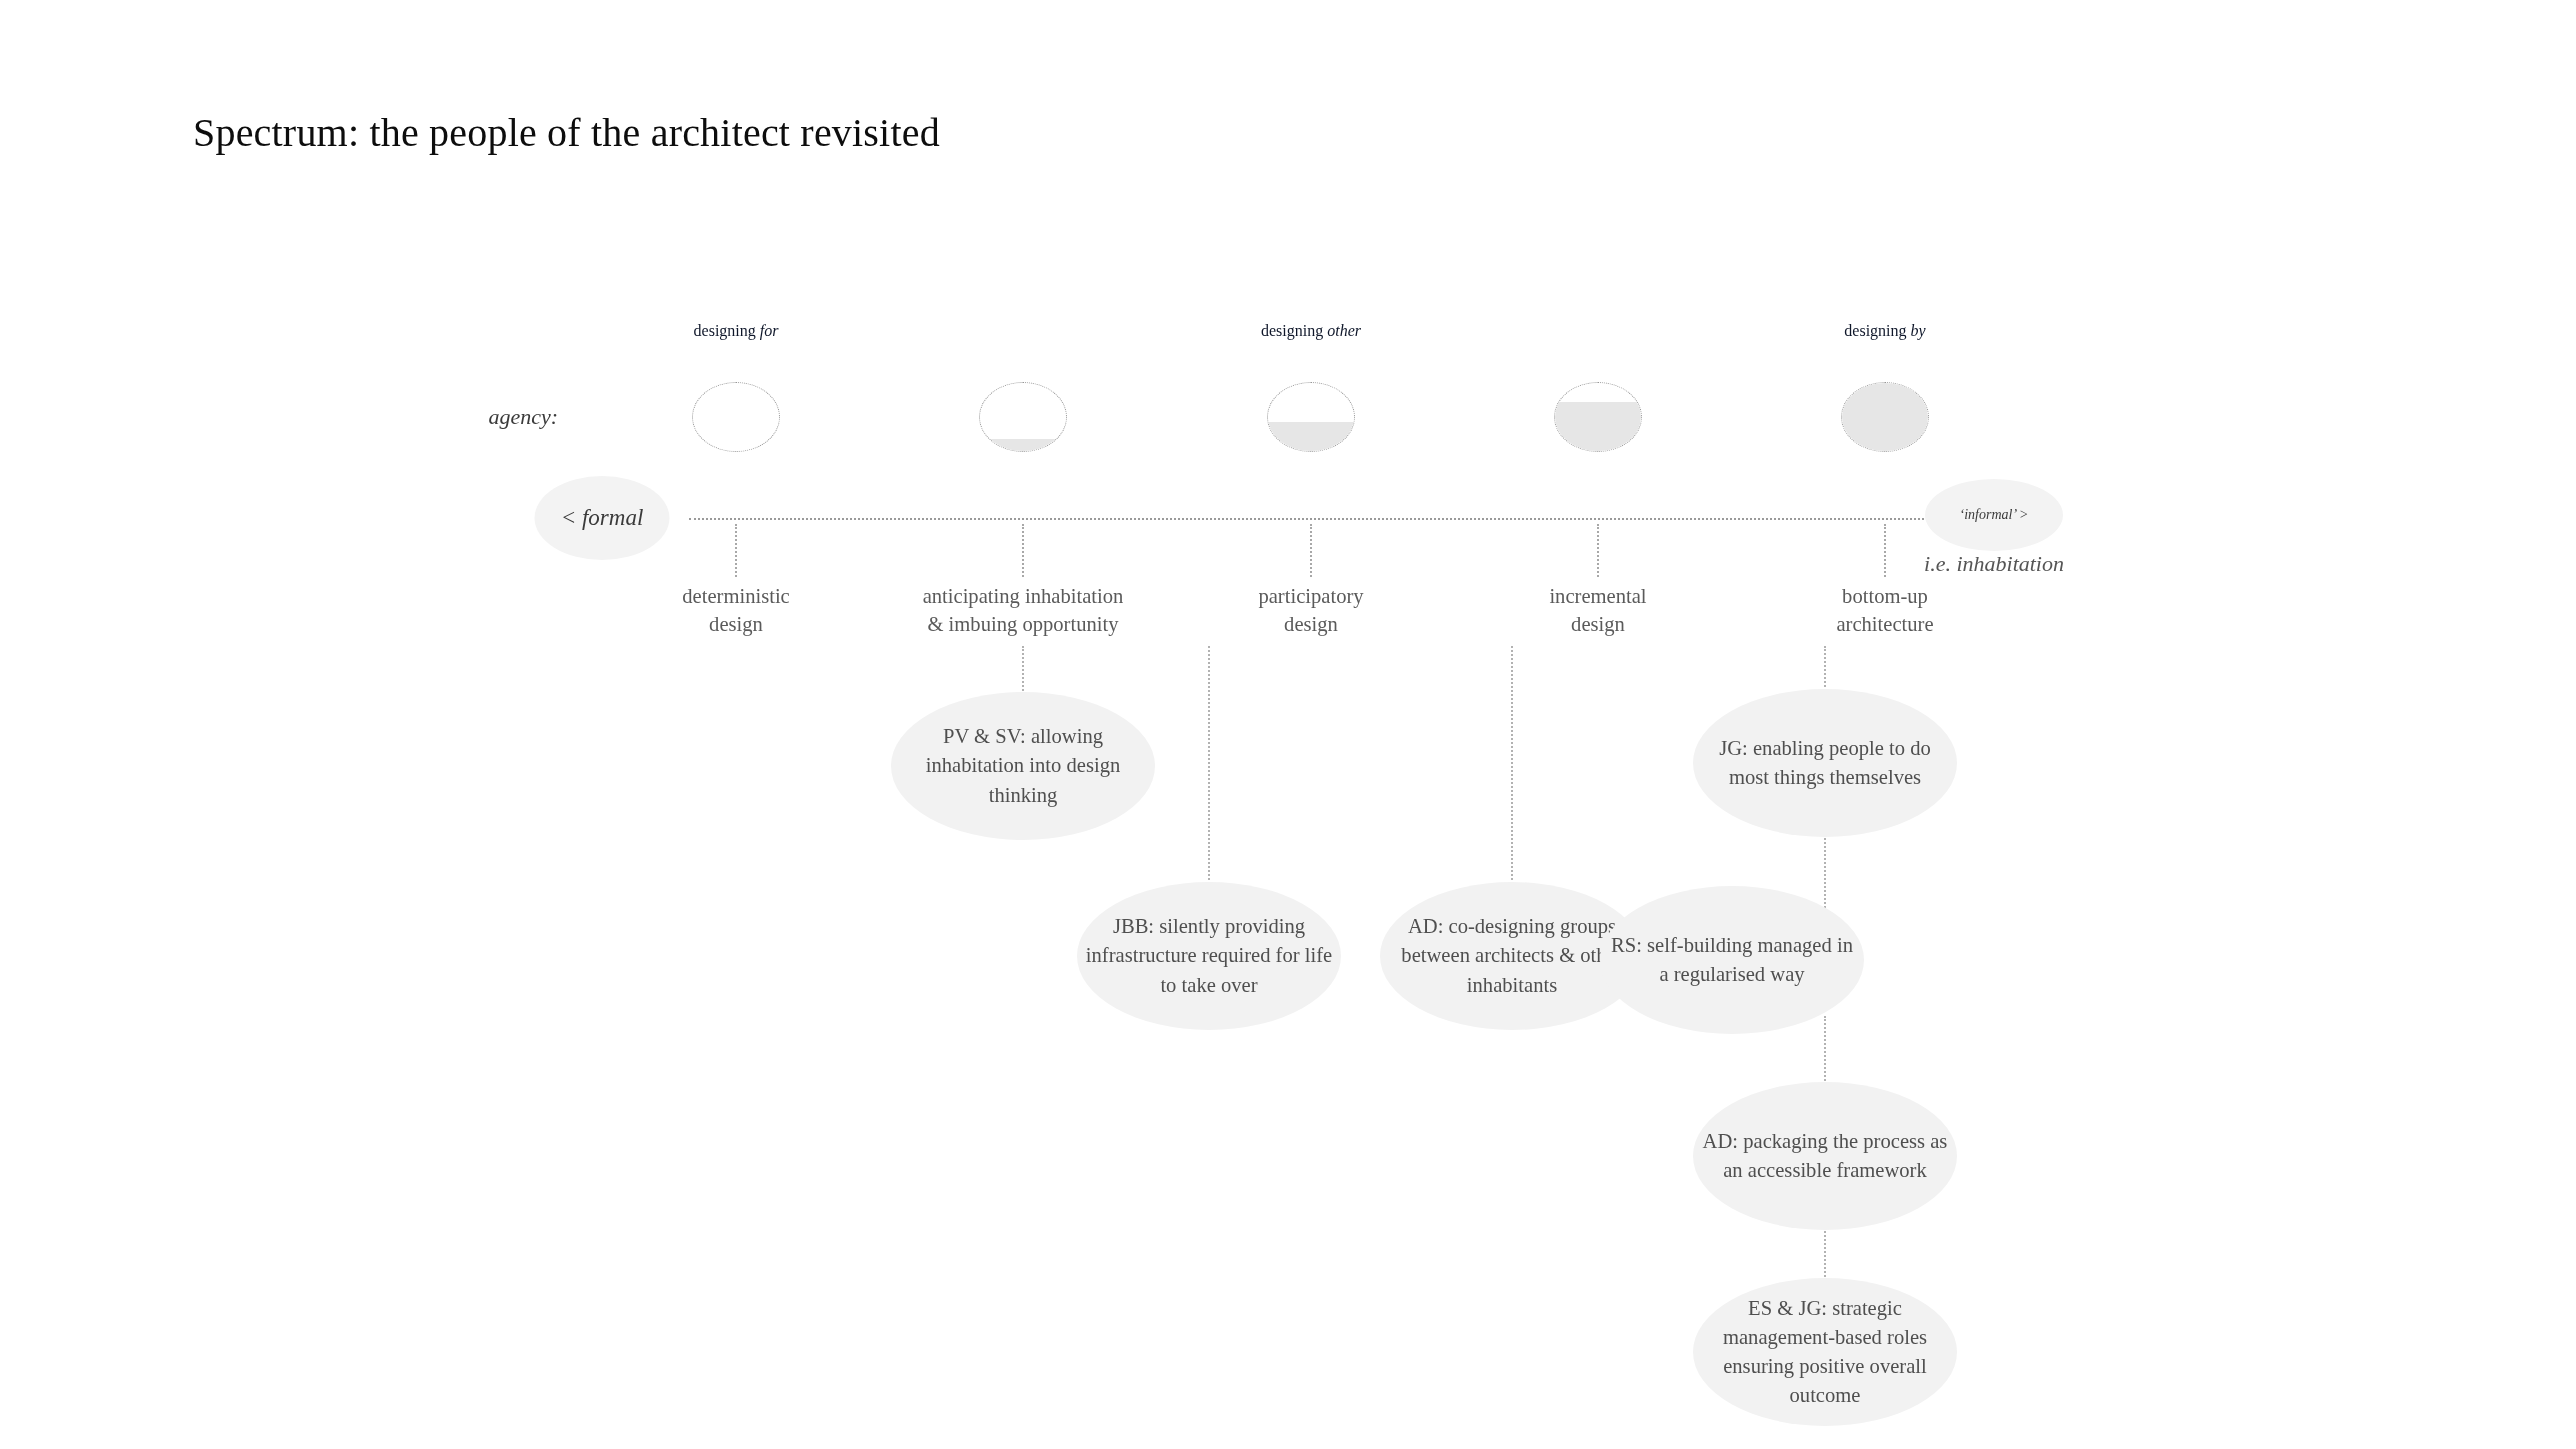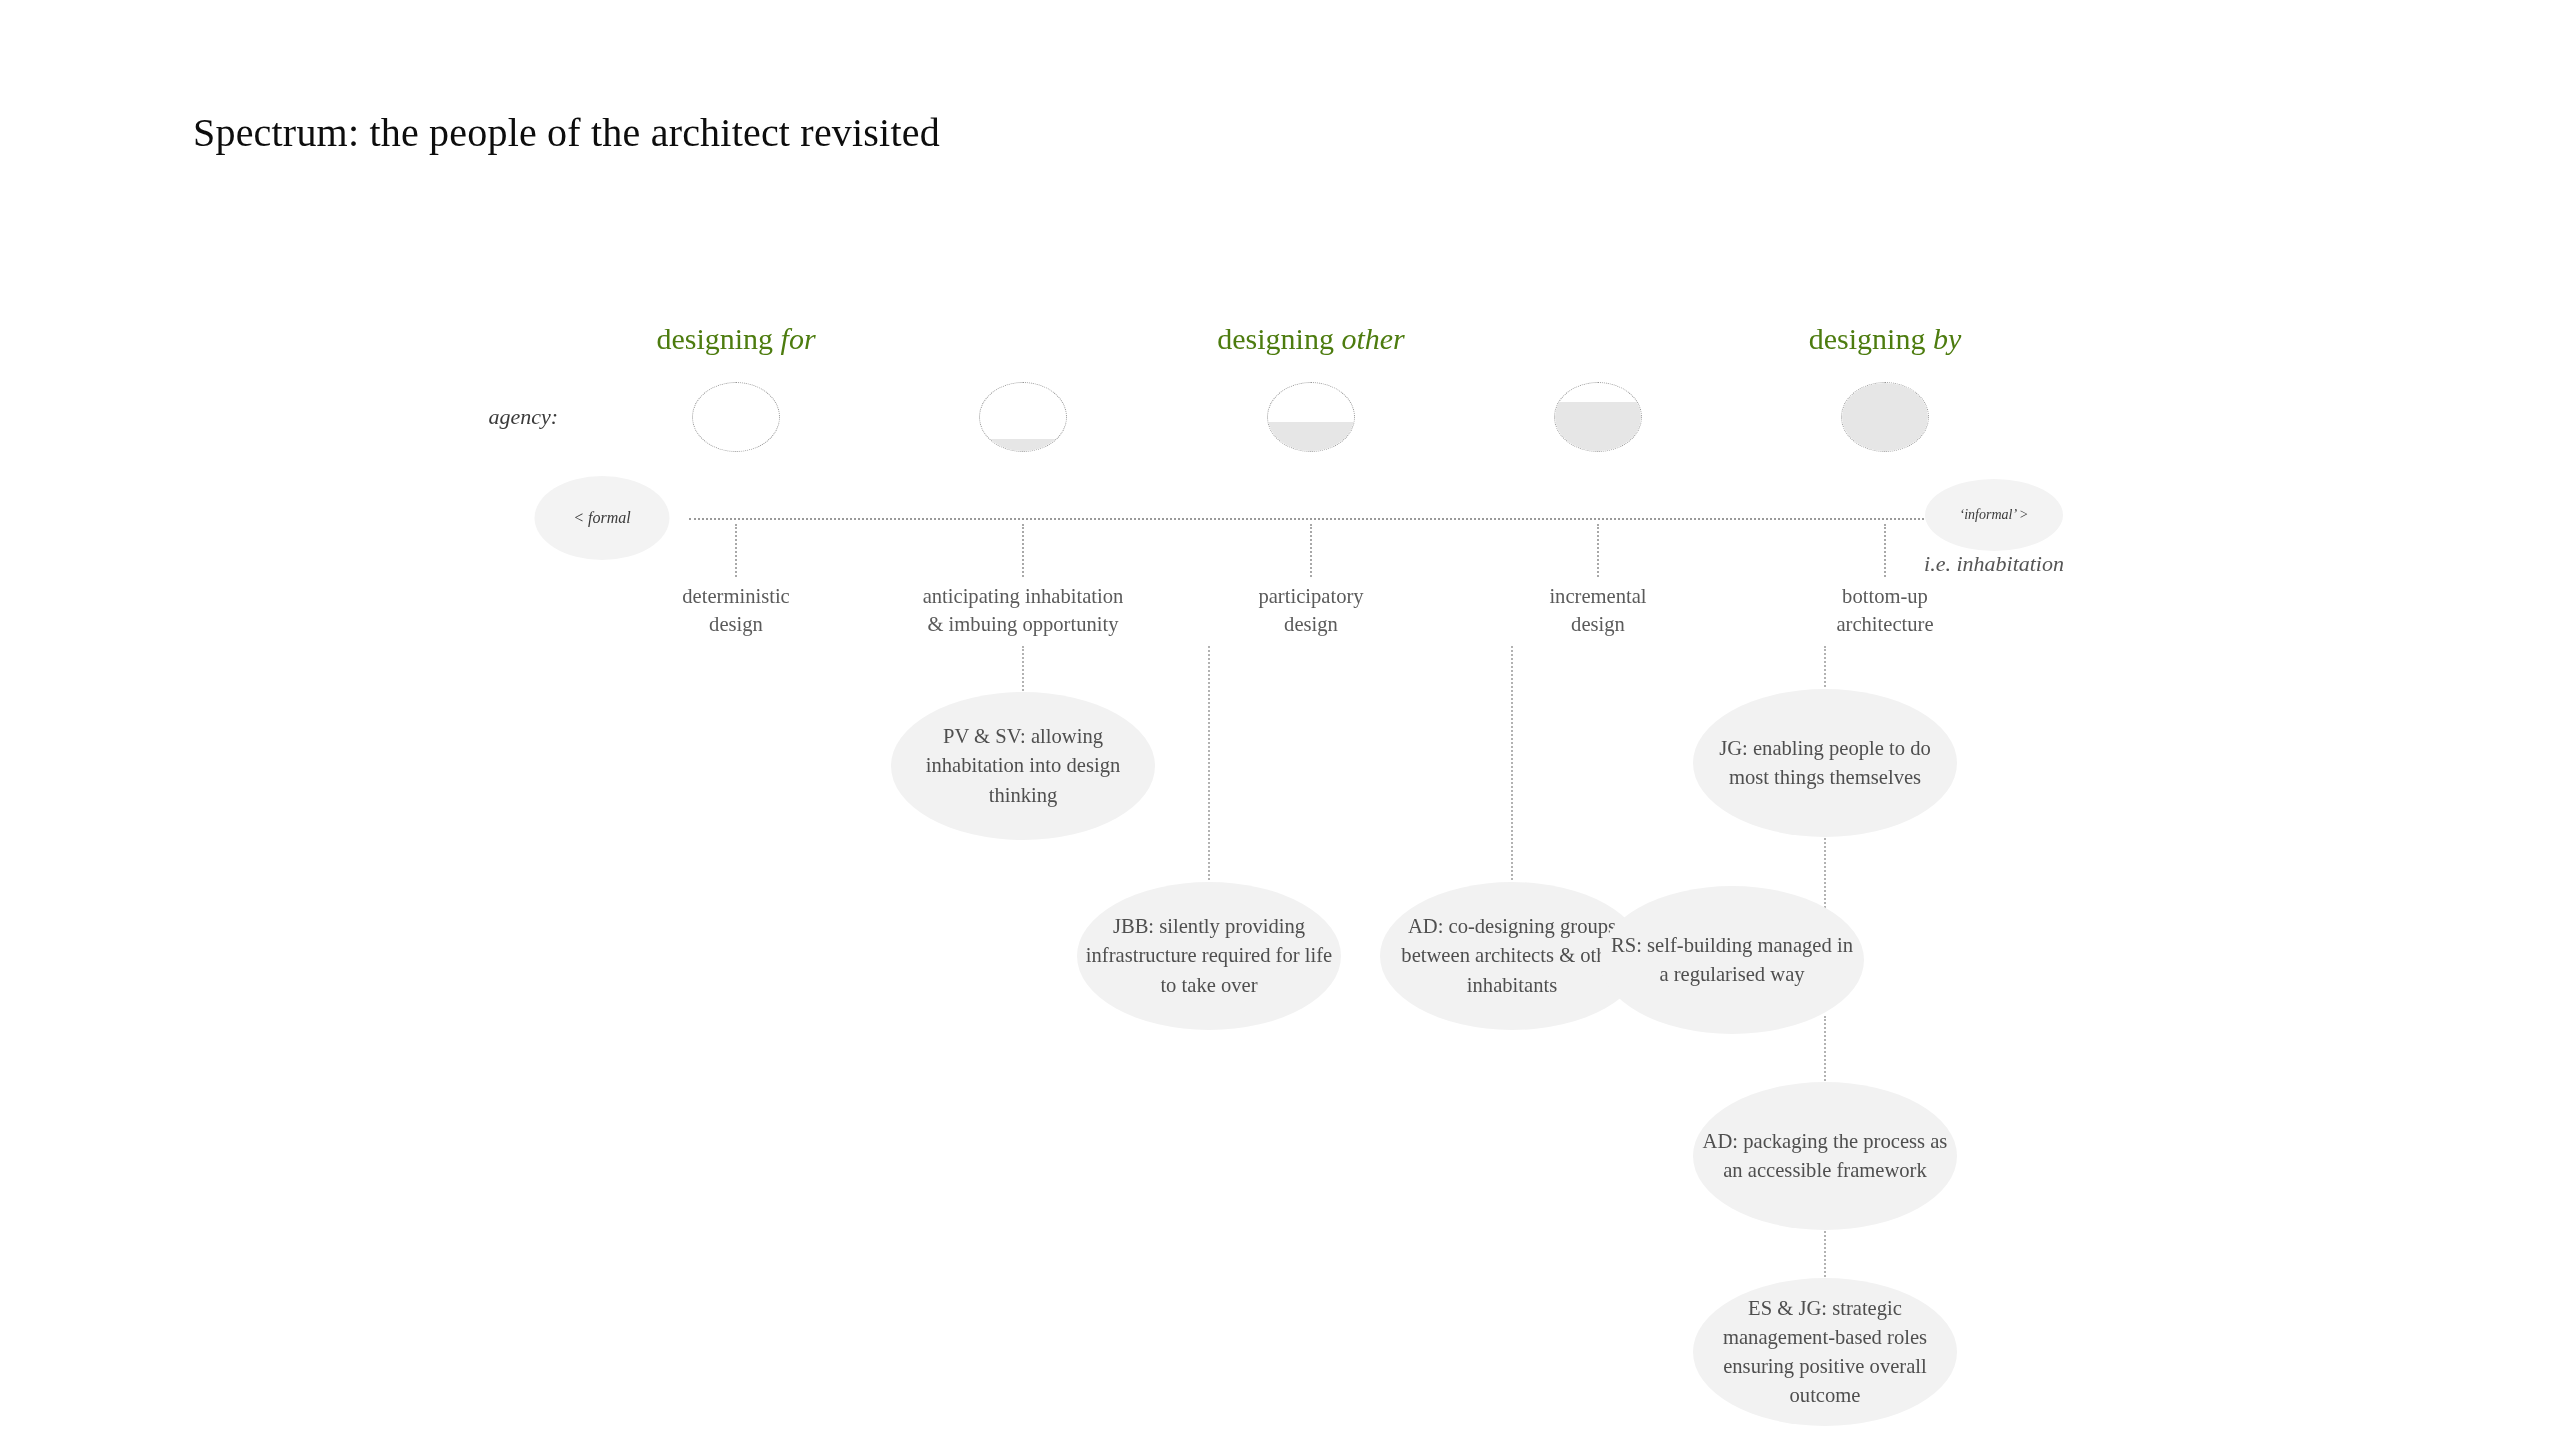--- a/index.html
+++ b/index.html
@@ -24,22 +24,22 @@
     font-size: 40px;
     color: #0d0d0d;
     letter-spacing: 0.2px;
     white-space: nowrap;
   }
 
   
   .phase-label {
     position: absolute;
     transform: translateX(-50%);
-    font-size: 30px;
-    color: #4d7c0f;
+    font-size: 16px;
+    color: #0f172a;
     white-space: nowrap;
   }
   .phase-label .em { font-style: italic; }
 
   
   .agency-label {
     position: absolute;
     left: 558px;
     top: 417px;
     transform: translate(-100%, -50%);
@@ -98,21 +98,21 @@
     align-items: center;
     justify-content: center;
     font-style: italic;
     color: #3a3a3a;
     white-space: nowrap;
     text-align: center;
   }
   #pill-formal {
     width: 135px;
     height: 84px;
-    font-size: 16px;
+    font-size: 23px;
     font-family: Liberation Serif, serif;
   }
   #pill-informal {
     width: 138px;
     height: 72px;
     font-size: 14px;
   }
   .informal-sub {
     position: absolute;
     left: 2064px;

